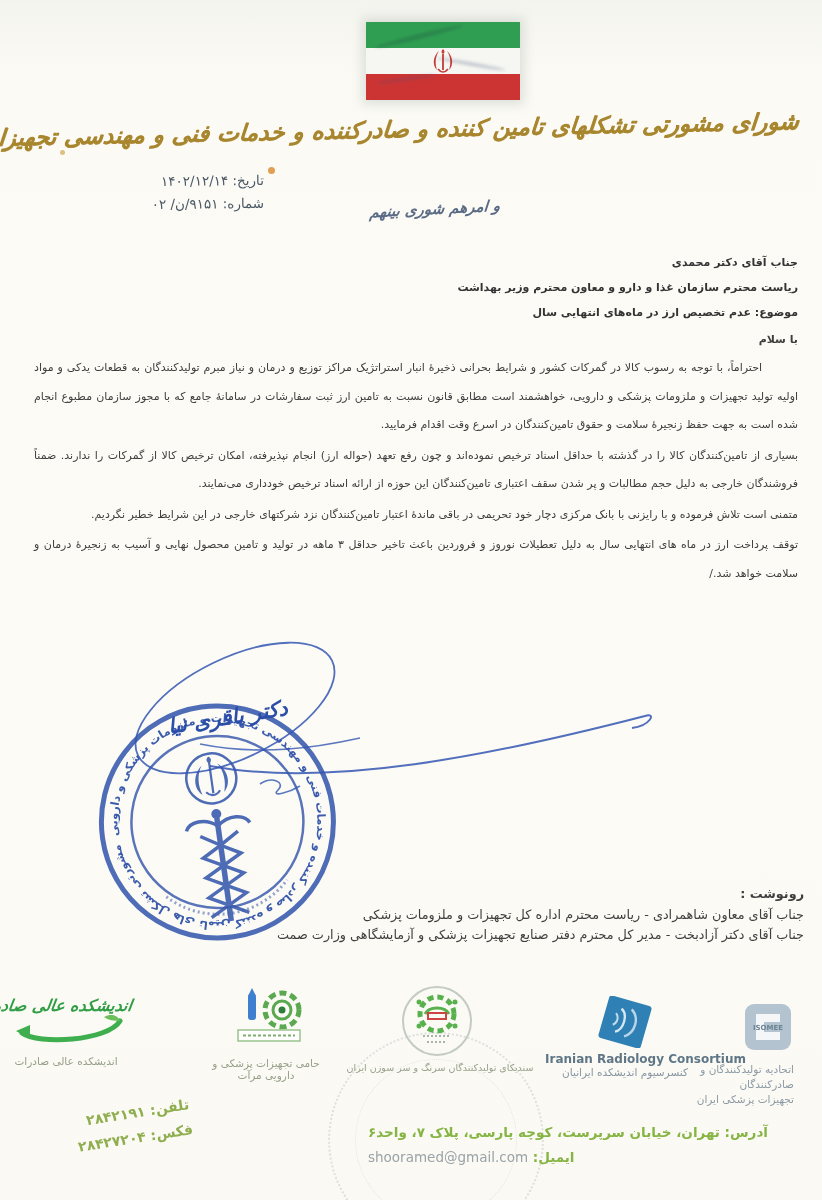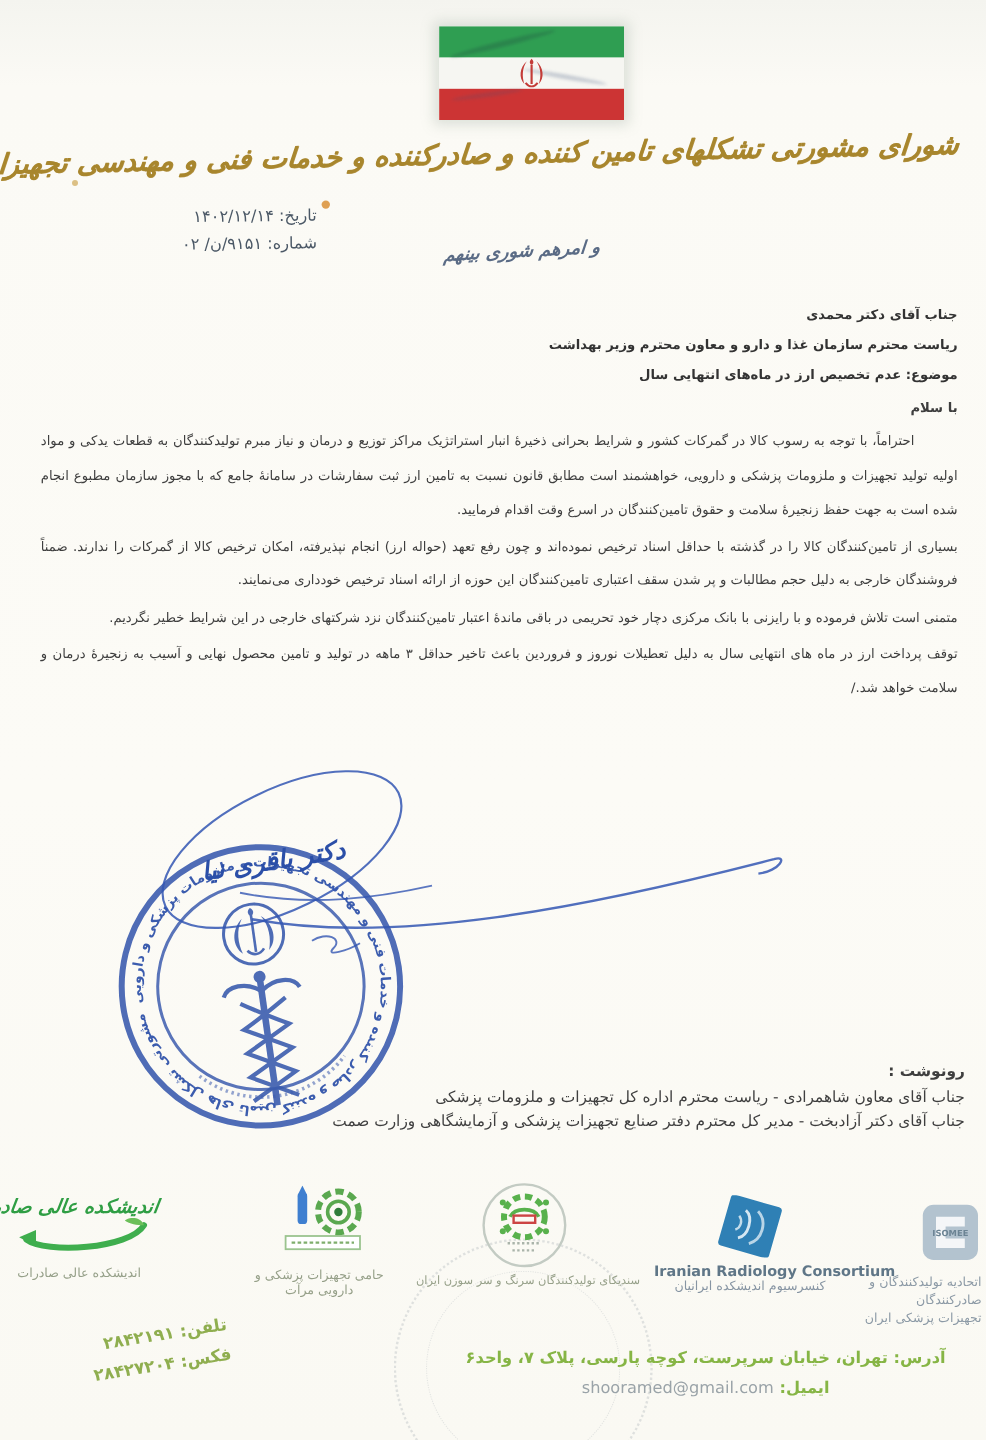--- a/index.html
+++ b/index.html
@@ -56,30 +56,30 @@
   
   .logo-cap{position:absolute;color:#96a089;font-size:10.5px;direction:rtl;text-align:center;}
   .lg1{position:absolute;left:4px;top:996px;width:128px;text-align:center;}
   .lg1 .script{color:#2f9e44;font-size:16px;font-weight:bold;font-style:italic;direction:rtl;
                transform:skewX(-8deg);white-space:nowrap;}
   .lg2{position:absolute;left:200px;top:988px;width:130px;text-align:center;}
   .lg3{position:absolute;left:372px;top:984px;width:130px;text-align:center;}
   .lg4{position:absolute;left:545px;top:996px;width:160px;text-align:center;}
   .lg4 .en{color:#5f7687;font-size:12px;font-weight:bold;white-space:nowrap;}
   .lg4 .fa{color:#8795a3;font-size:10.5px;direction:rtl;}
-  .lg5{position:absolute;left:708px;top:1002px;width:110px;text-align:right;direction:rtl;}
+  .lg5{position:absolute;left:684px;top:1002px;width:110px;text-align:right;direction:rtl;}
   .lg5 .caps{margin-top:6px;color:#8c9aa6;font-size:10.5px;line-height:15px;text-align:right;}
   
   .watermark{position:absolute;left:328px;top:1032px;width:212px;height:212px;border-radius:50%;
              border:2px dotted rgba(140,150,160,.25);z-index:0;display:flex;align-items:center;justify-content:center;}
   .watermark .inner{width:160px;height:160px;border-radius:50%;border:1px dotted rgba(140,150,160,.2);}
   
   .phone{position:absolute;left:12px;top:1106px;width:180px;direction:rtl;text-align:right;
          color:#8fae4f;font-size:14px;font-weight:bold;line-height:25px;transform:rotate(-9deg);}
-  .address{position:absolute;right:14px;top:1120px;width:440px;direction:rtl;text-align:center;
+  .address{position:absolute;right:14px;top:1120px;width:440px;direction:rtl;text-align:left;
            color:#86b545;font-size:13.5px;font-weight:bold;line-height:25px;}
   .address .email-val{color:#9aa3a8;direction:ltr;unicode-bidi:embed;font-weight:normal;}
 </style>
 </head>
 <body>
 
 <div class="page">
 
   <div class="watermark">
     <div class="inner"></div>

